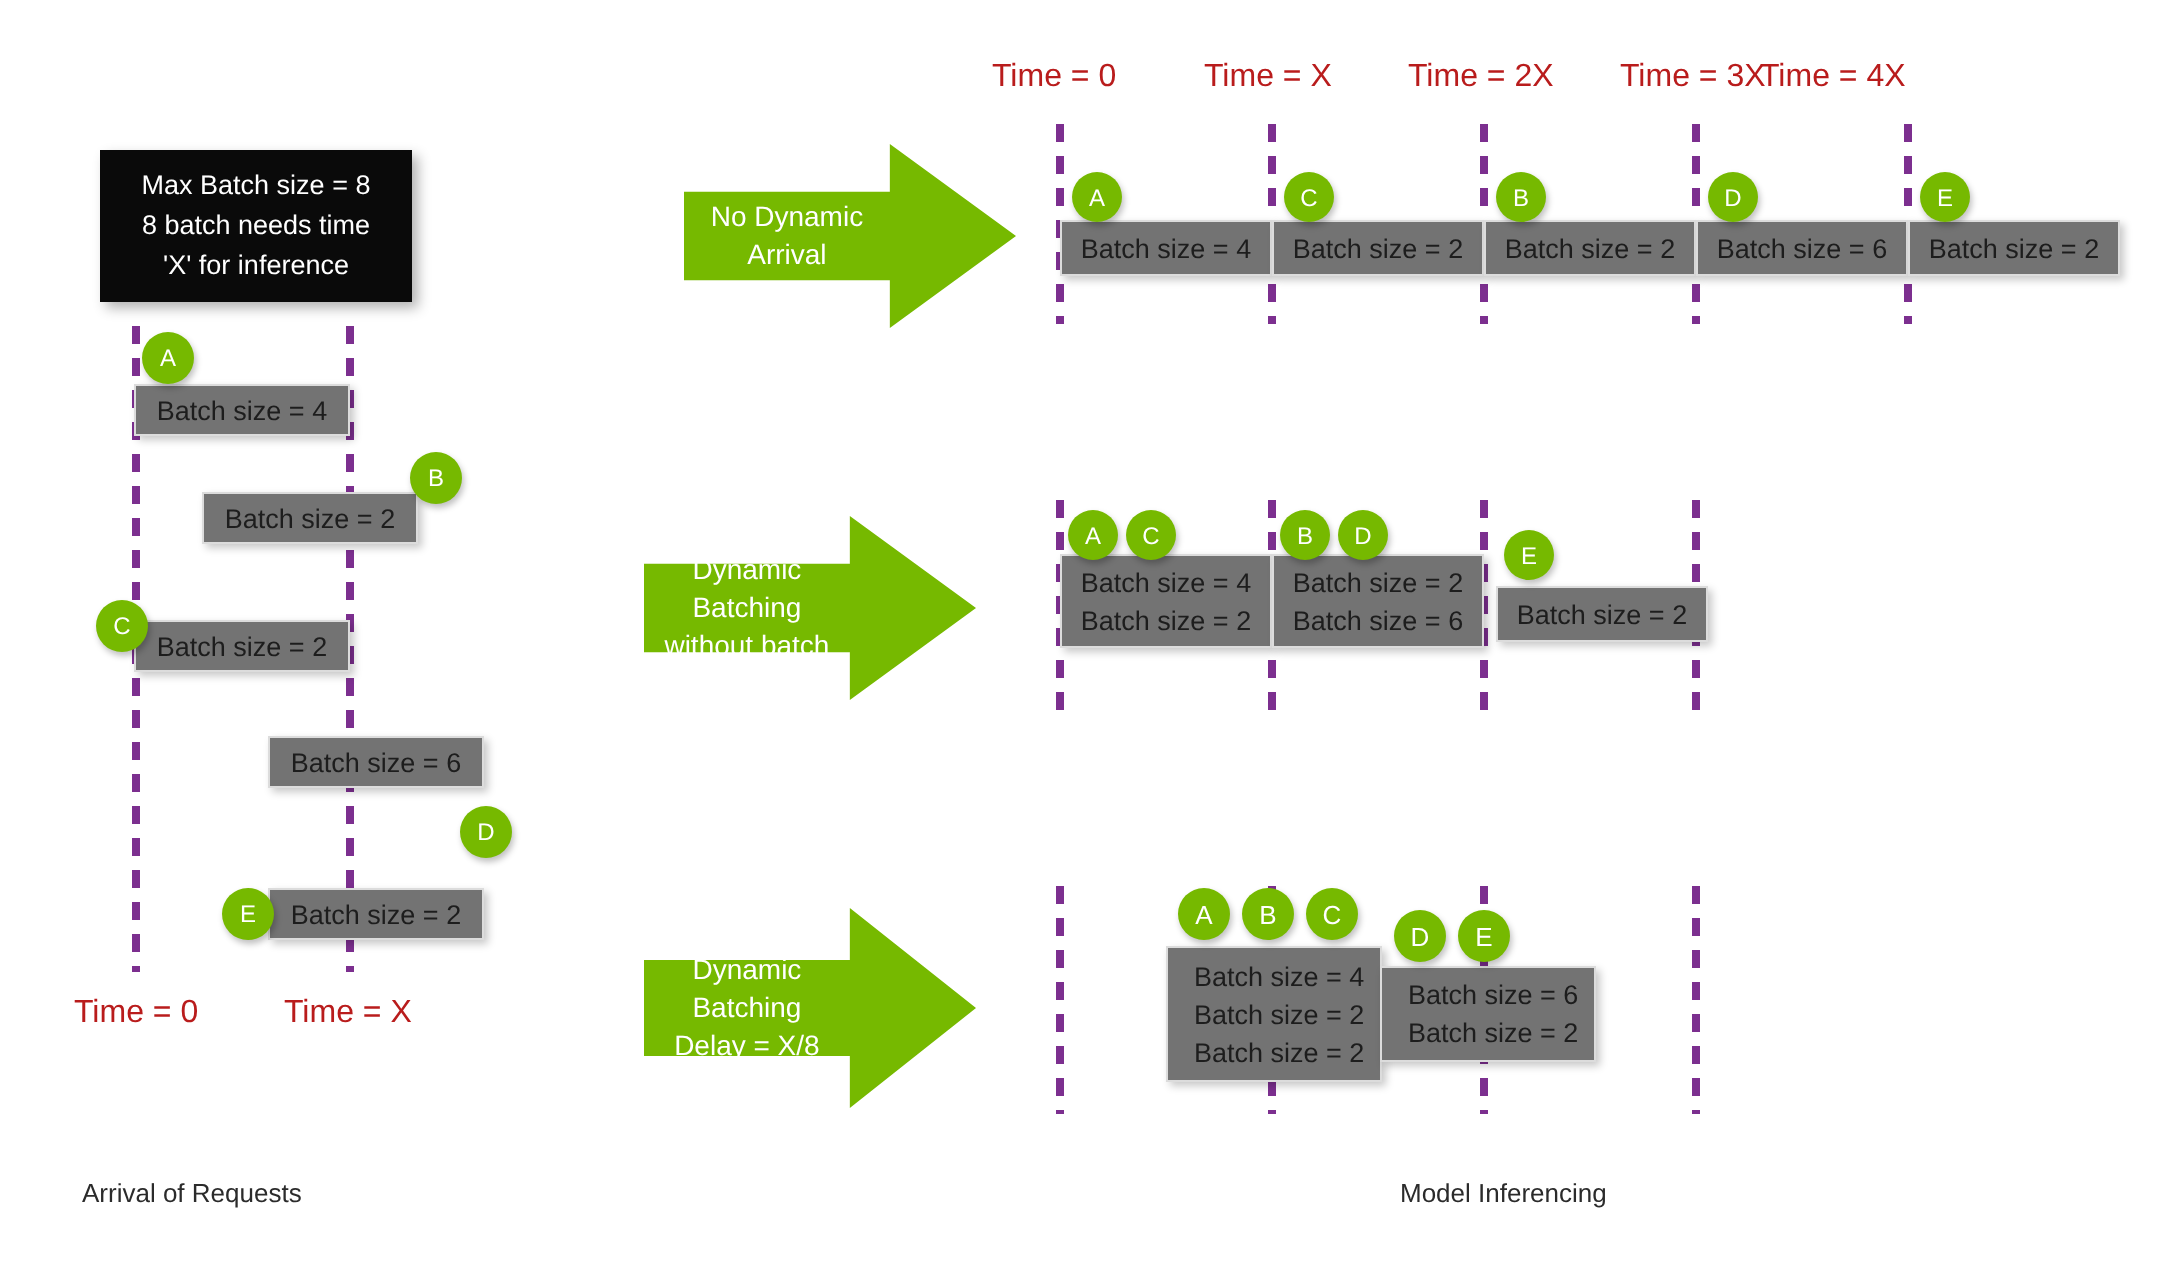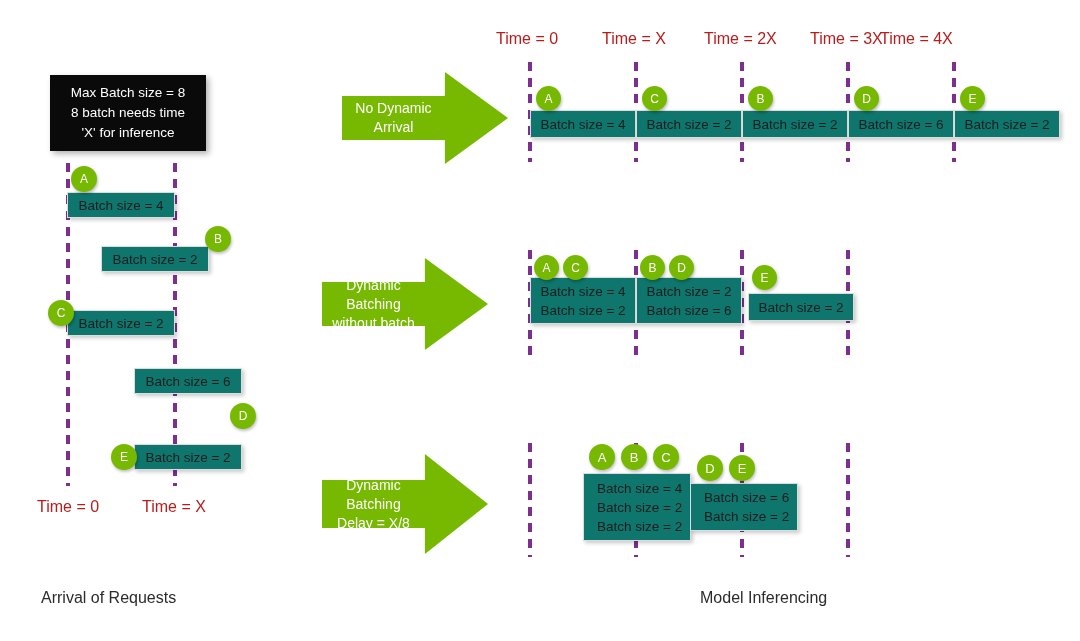--- a/index.html
+++ b/index.html
@@ -28,21 +28,21 @@
         to bottom,
         #7c2f8f 0px, #7c2f8f 9px,
         rgba(0,0,0,0) 9px, rgba(0,0,0,0) 16px);
     background-size: 4px 16px;
     background-repeat: repeat-y;
   }
 
   
   .batchbox {
     position: absolute;
-    background: #0f766e;
+    background: #737373;
     border: 1px solid #dcdcdc;
     box-shadow: 2px 2px 4px rgba(0,0,0,0.22);
     box-sizing: border-box;
     display: flex;
     flex-direction: column;
     align-items: center;
     justify-content: center;
     font-size: 13.5px;
     line-height: 19px;
     color: #1d1d1d;
@@ -110,21 +110,21 @@
 
   
   .ticklabel {
     position: absolute;
     font-size: 16px;
     color: #b91c1c;
     white-space: nowrap;
   }
   .caption {
     position: absolute;
-    font-size: 16px;
+    font-size: 13px;
     color: #2b2b2b;
     white-space: nowrap;
   }
 </style>
 </head>
 <body>
 
 <div id="stage">
 
   <div class="ticklabel" style="left:496px; top:30px;">Time = 0</div>

